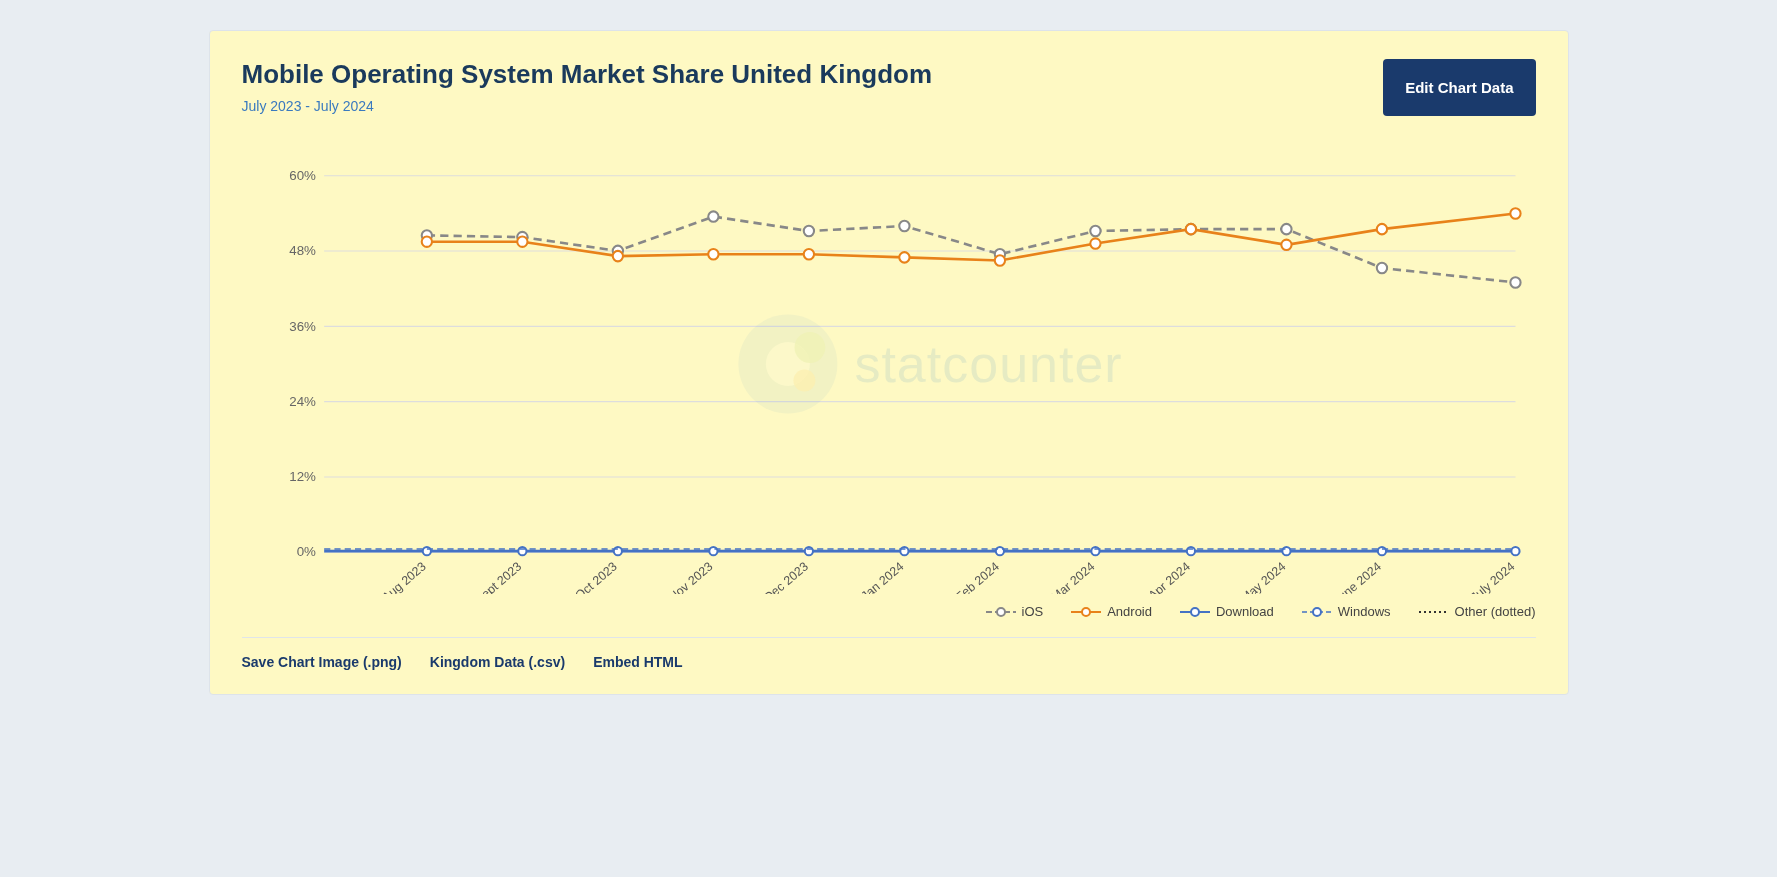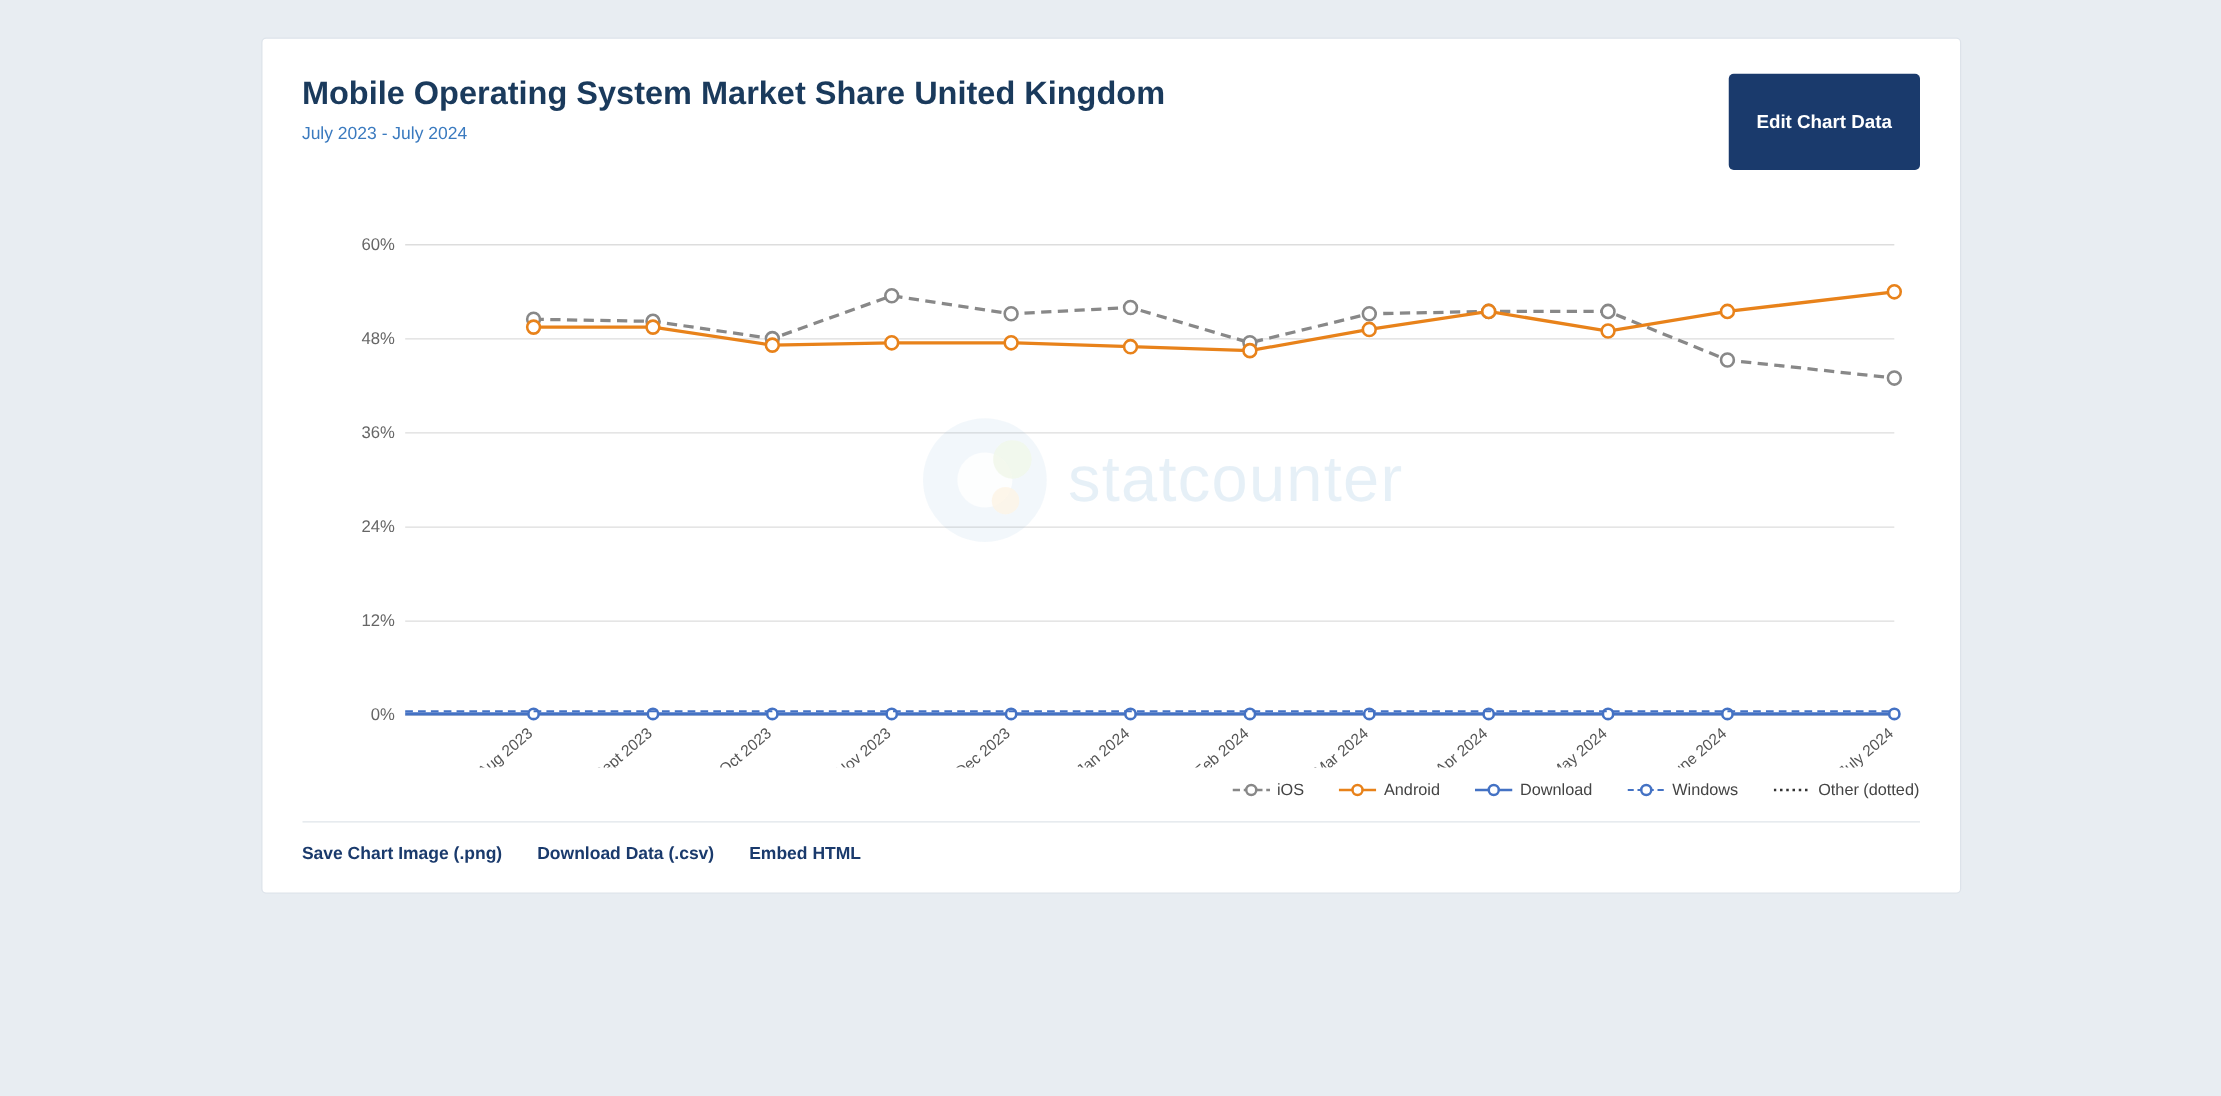--- a/index.html
+++ b/index.html
@@ -6,21 +6,21 @@
     body {
       background: #e8edf2;
       font-family: Arial, sans-serif;
       min-height: 877px;
       display: flex;
       align-items: flex-start;
       justify-content: center;
       padding: 30px 20px;
     }
     .card {
-      background: #ffffff;
+      background: #fef9c3;
       border: 1px solid #dde3ea;
       border-radius: 4px;
       width: 1360px;
       padding: 28px 32px 24px 32px;
       position: relative;
     }
     .top-bar {
       display: flex;
       justify-content: space-between;
       align-items: flex-start;
@@ -35,21 +35,21 @@
     .title-block .subtitle {
       font-size: 14px;
       color: #3a7abf;
       margin-top: 8px;
     }
     .edit-btn {
       background: #1a3a6c;
       color: #fff;
       border: none;
       border-radius: 4px;
-      padding: 30px 22px;
+      padding: 20px 22px;
       font-size: 15px;
       font-weight: 600;
       cursor: pointer;
       white-space: nowrap;
     }
     .chart-area {
       position: relative;
       width: 100%;
       height: 460px;
       margin-bottom: 10px;
@@ -258,16 +258,16 @@
     <div class="legend-item">
       <svg width="30" height="14" style="vertical-align:middle">
         <line x1="0" y1="7" x2="30" y2="7" stroke="#333" stroke-width="2" stroke-dasharray="2,3"></line>
       </svg>
       <span>Other (dotted)</span>
     </div>
   </div>
 
   <div class="footer-bar">
     <a class="footer-link">Save Chart Image (.png)</a>
-    <a class="footer-link">Download Data (.csv)</a>
+    <a class="footer-link">Kingdom Data (.csv)</a>
     <a class="footer-link">Embed HTML</a>
   </div>
 </div>
 
 </body></html>

